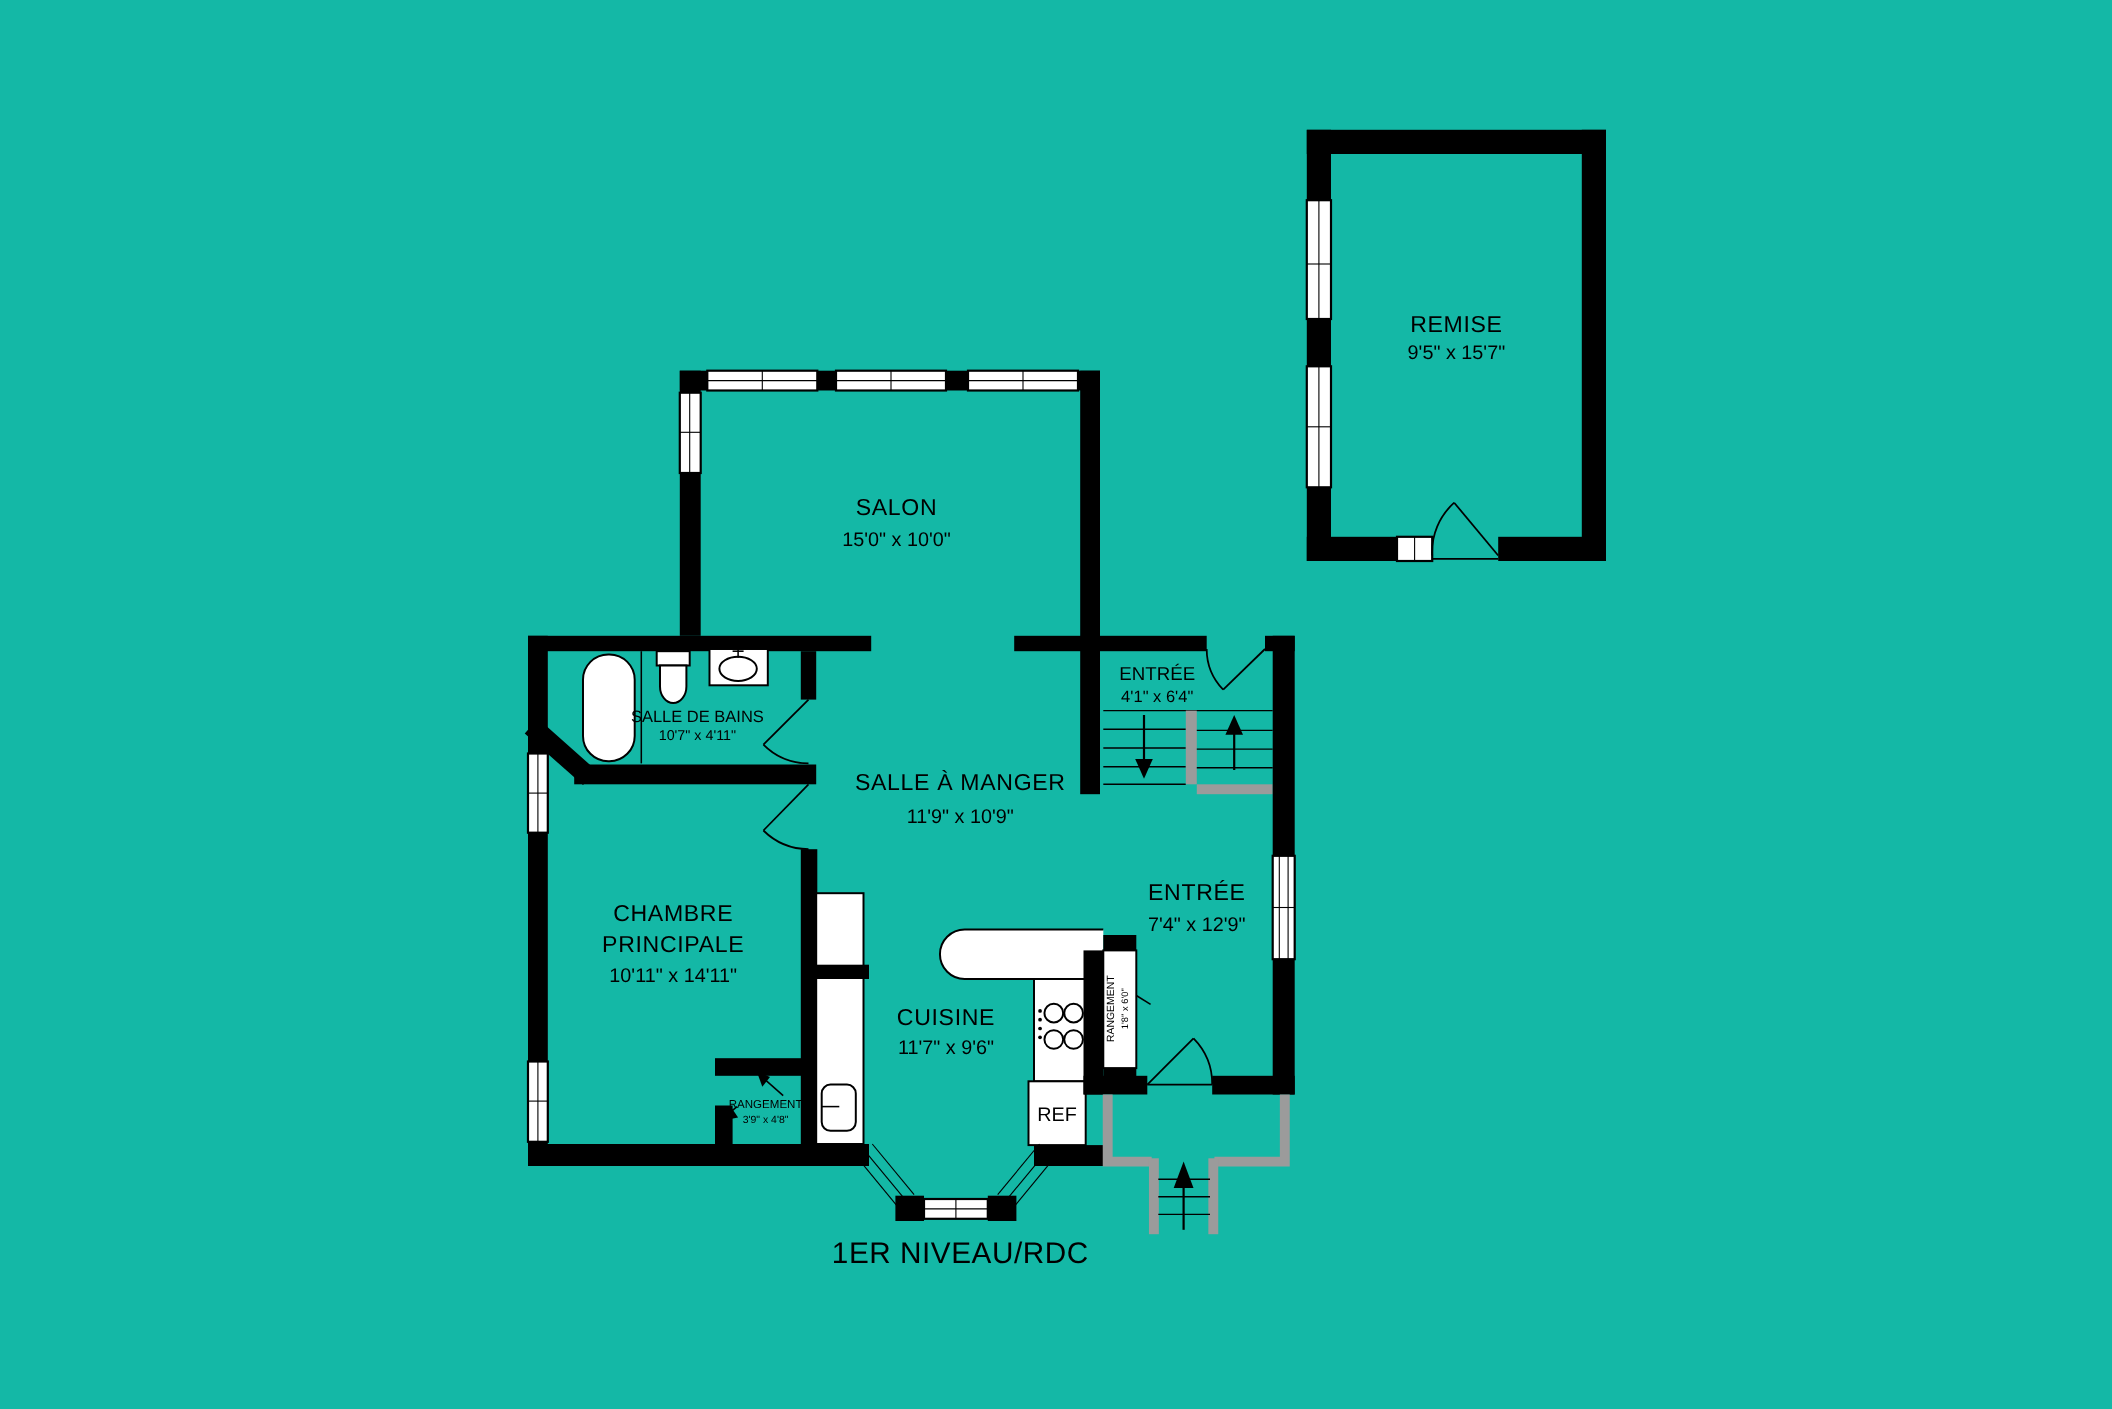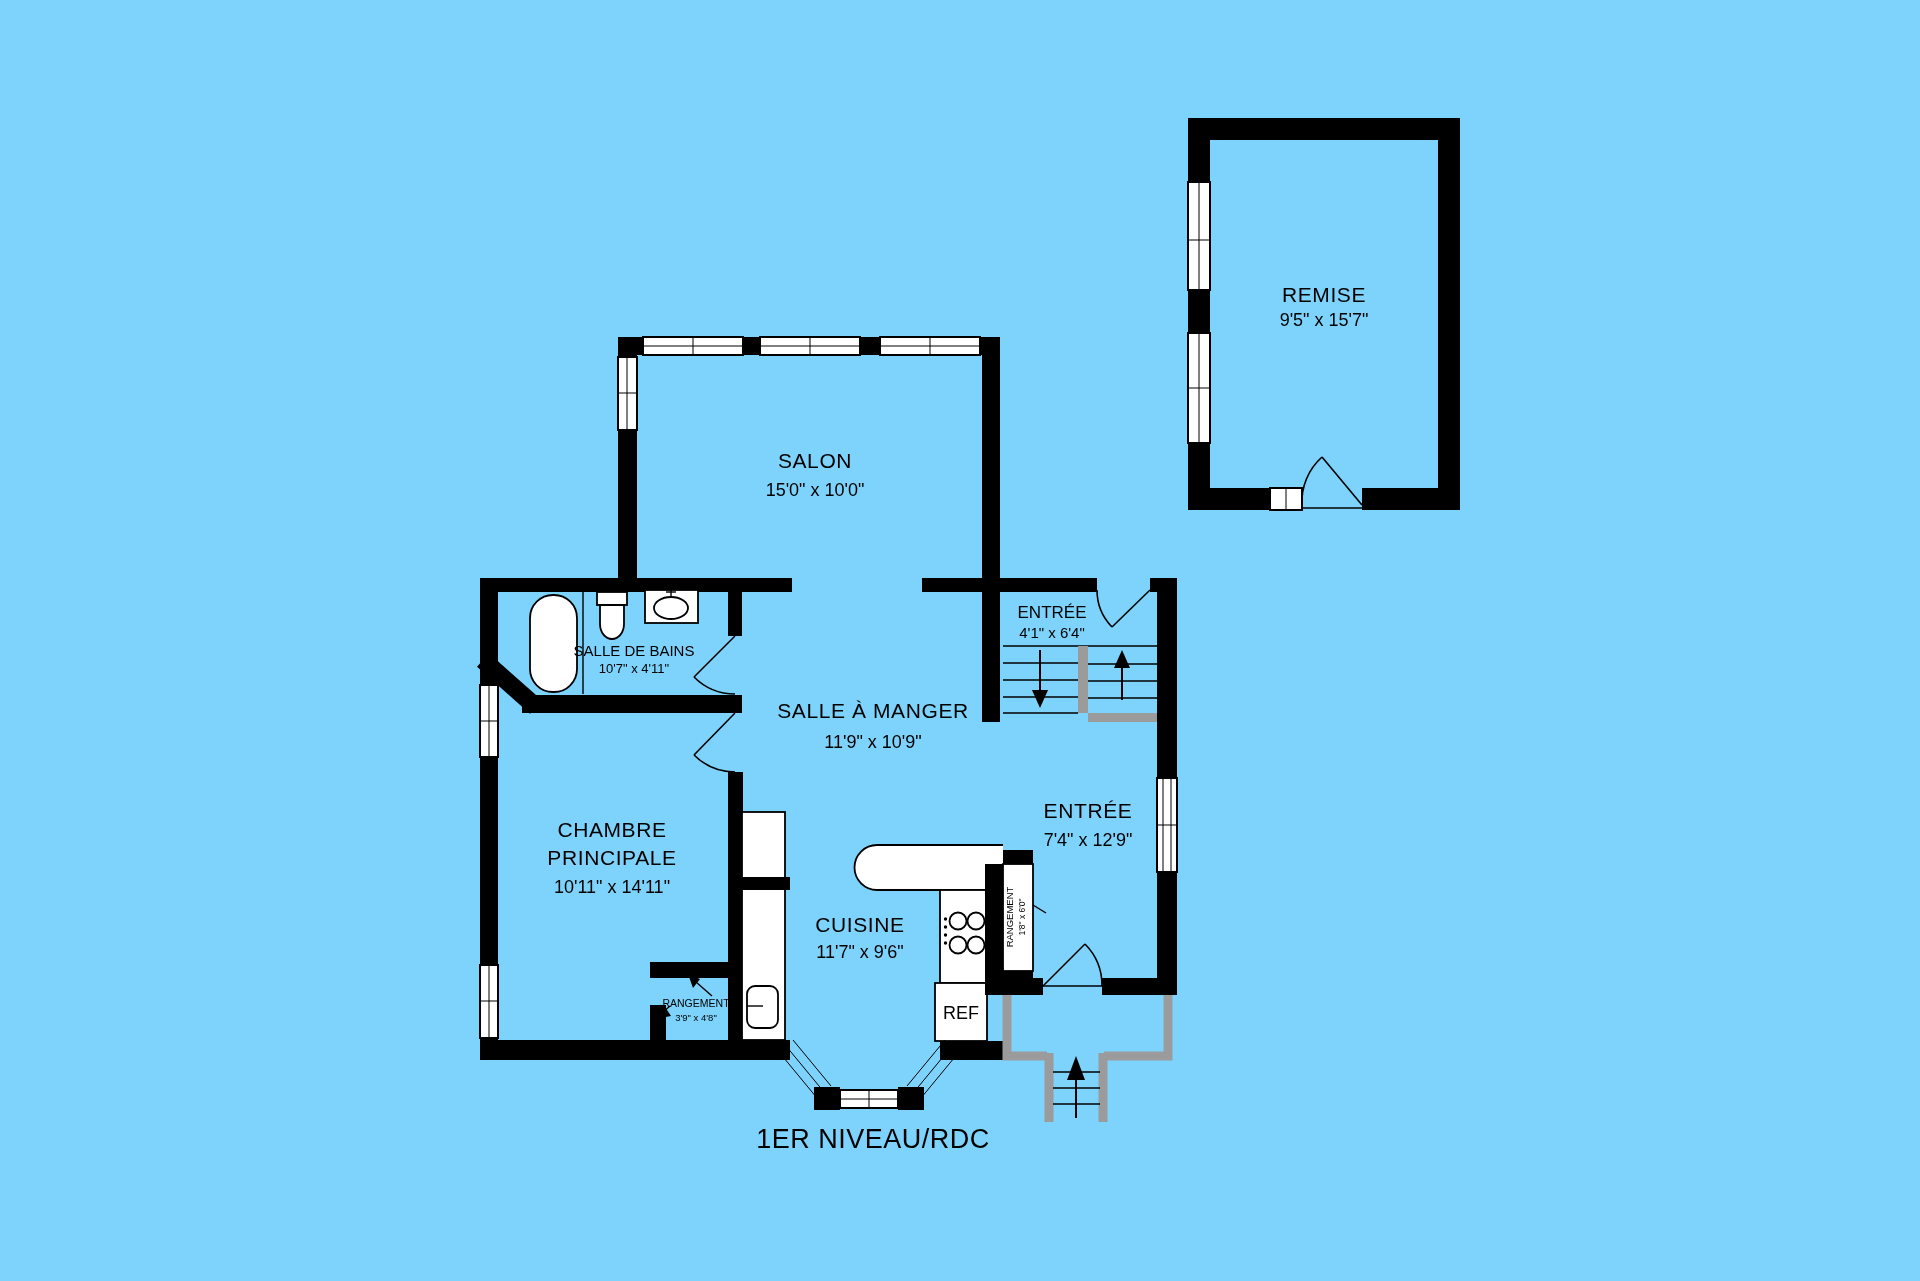--- a/index.html
+++ b/index.html
@@ -1,16 +1,16 @@
 <!DOCTYPE html>
 <html><head>
 <meta charset="utf-8">
 <style>
   html,body{margin:0;padding:0;background:#fff;}
-  .page{position:relative;width:1920px;height:1281px;background:#7dd3fc;overflow:hidden;}
+  .page{position:relative;width:1920px;height:1281px;background:#14b8a6;overflow:hidden;}
   svg{display:block;}
   text{font-family:"Liberation Sans", sans-serif;fill:#000;}
   .room-name{font-size:21px;letter-spacing:.6px;}
   .room-dims{font-size:18px;}
   .small-name{font-size:15px;}
   .small-dims{font-size:13px;}
   .tiny-name{font-size:10.5px;}
   .tiny-dims{font-size:9.5px;}
   .vtiny{font-size:9.5px;}
   .ref-label{font-size:18px;}

